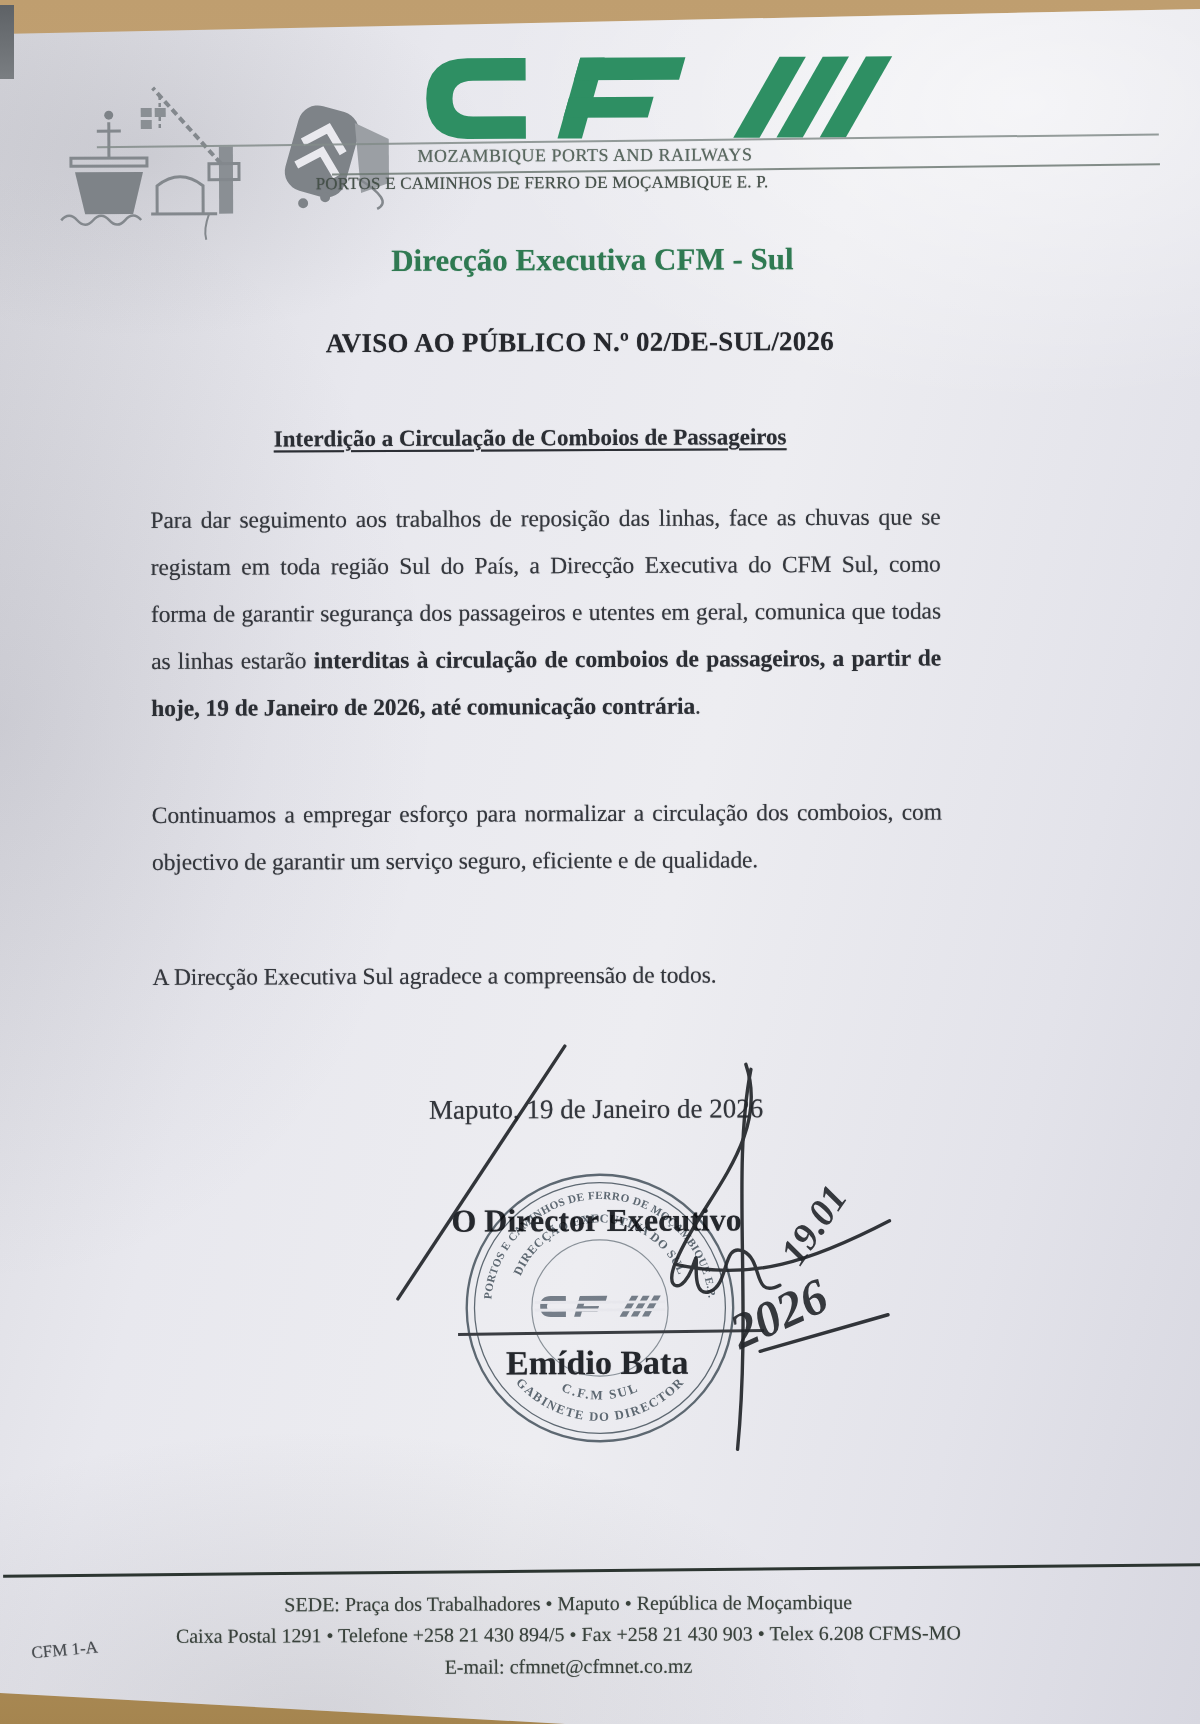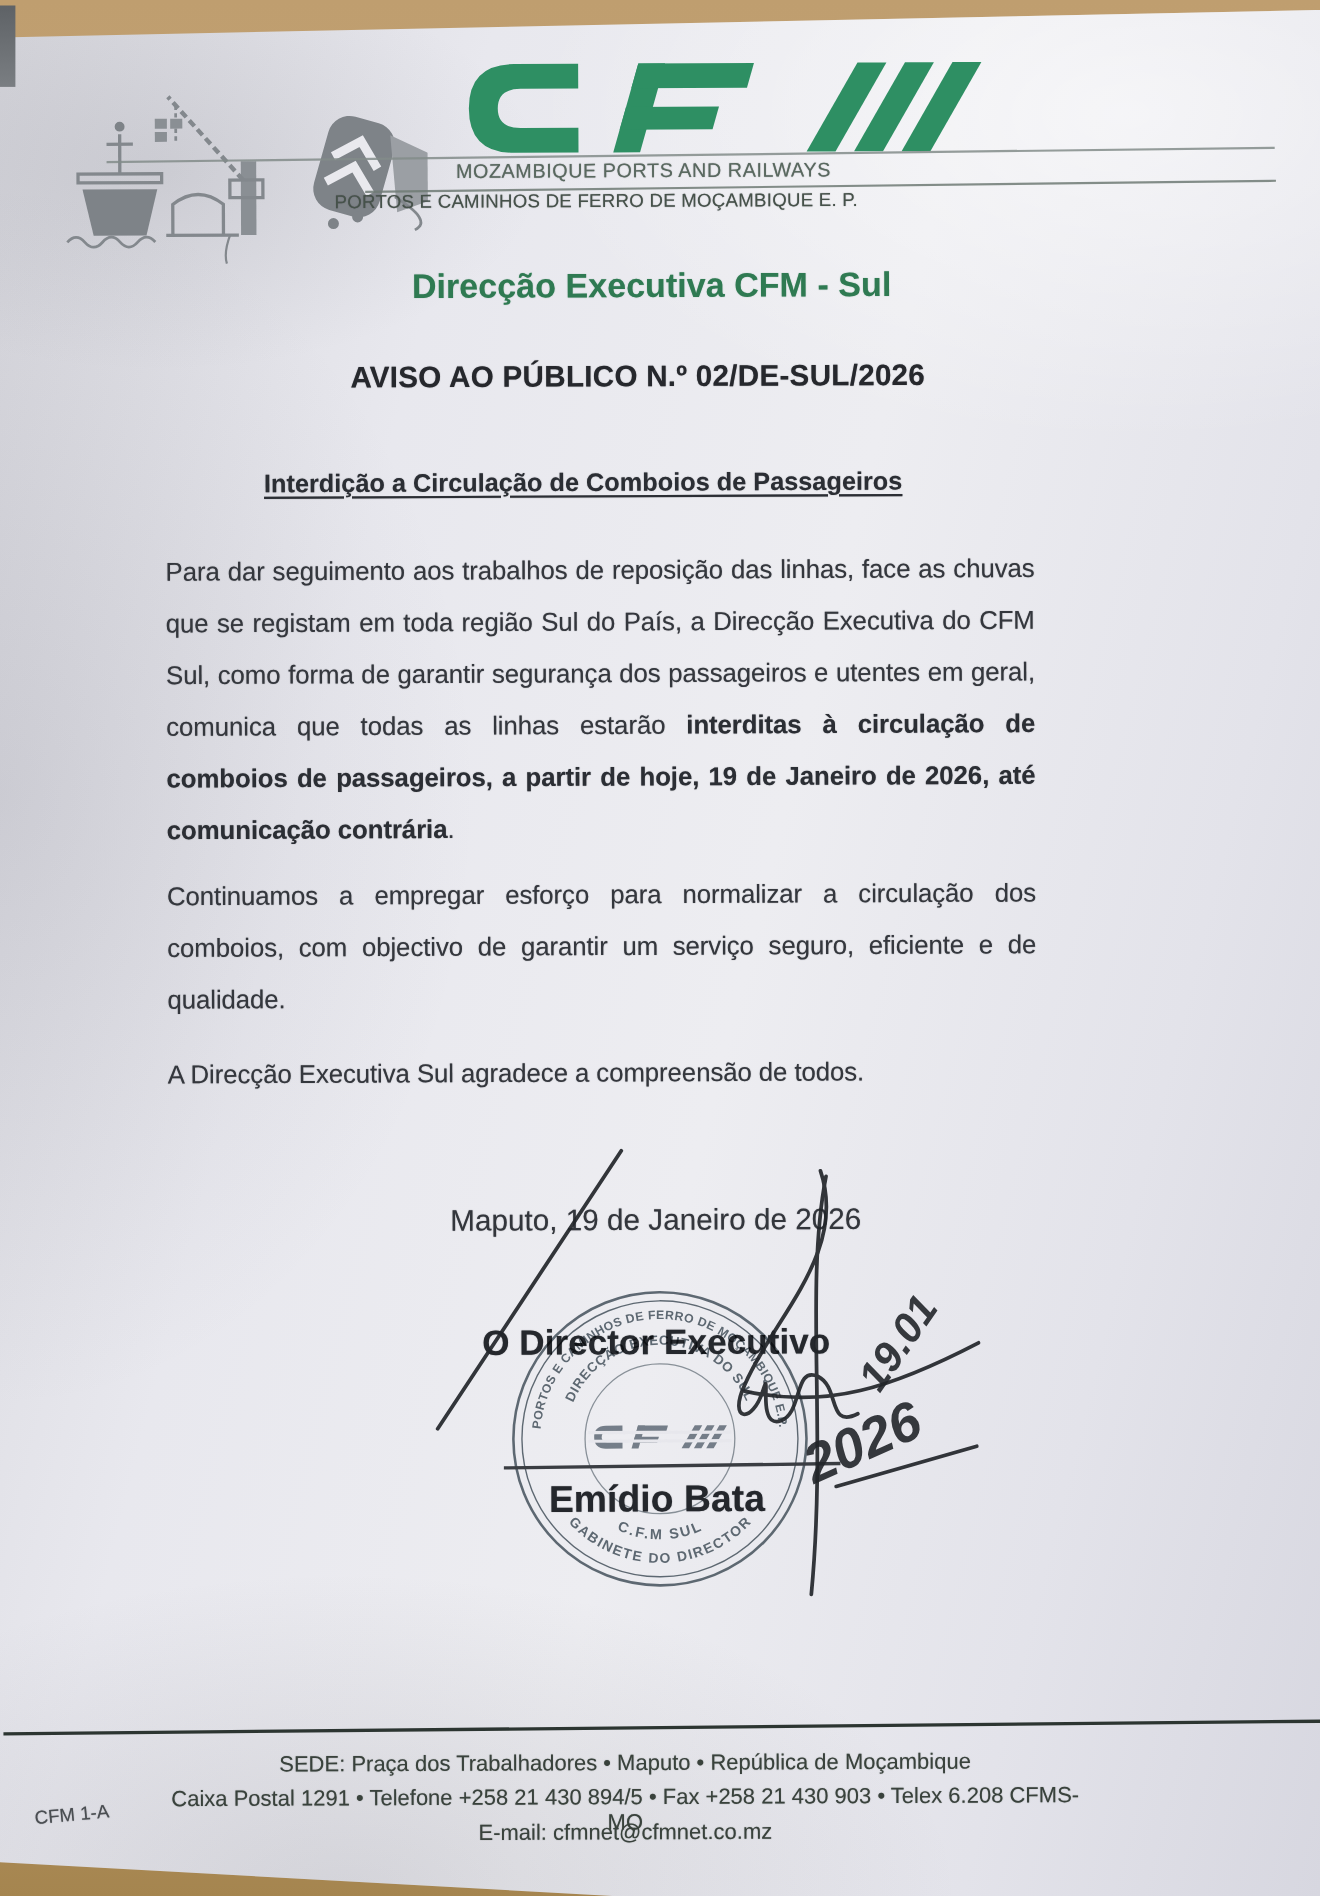--- a/index.html
+++ b/index.html
@@ -11,20 +11,21 @@
   }
   .paper{
     position:absolute;inset:0;
     clip-path:polygon(0 34px,100% 9px,100% 100%,565px 100%,0 1693px);
     background:
       radial-gradient(900px 500px at 85% 6%,rgba(255,255,255,.55),transparent 60%),
       radial-gradient(700px 900px at 0% 42%,rgba(88,88,104,.13),transparent 62%),
       radial-gradient(800px 420px at 26% 100%,rgba(86,86,98,.16),transparent 70%),
       radial-gradient(500px 260px at 12% 9%,rgba(96,98,110,.14),transparent 70%),
       linear-gradient(104deg,#d5d5db 0%,#e8e8ee 28%,#ededf1 55%,#e3e3ea 80%,#d7d7e0 100%);
+    font-family: Liberation Serif, serif;
   }
   .content{position:absolute;inset:0;transform:rotate(-0.25deg);}
   .txt{position:absolute;color:#35383e;text-shadow:0 0 1px rgba(52,55,60,.55);}
   .ctr{text-align:center;}
   .rule{position:absolute;background:#828c8a;height:2px;opacity:.85;}
   .body-par{
     left:152px;width:790px;font-size:23.5px;line-height:47px;
     text-align:justify;letter-spacing:-0.1px;color:#34373d;
   }
   .bold{font-weight:bold;color:#2b2e34;}

